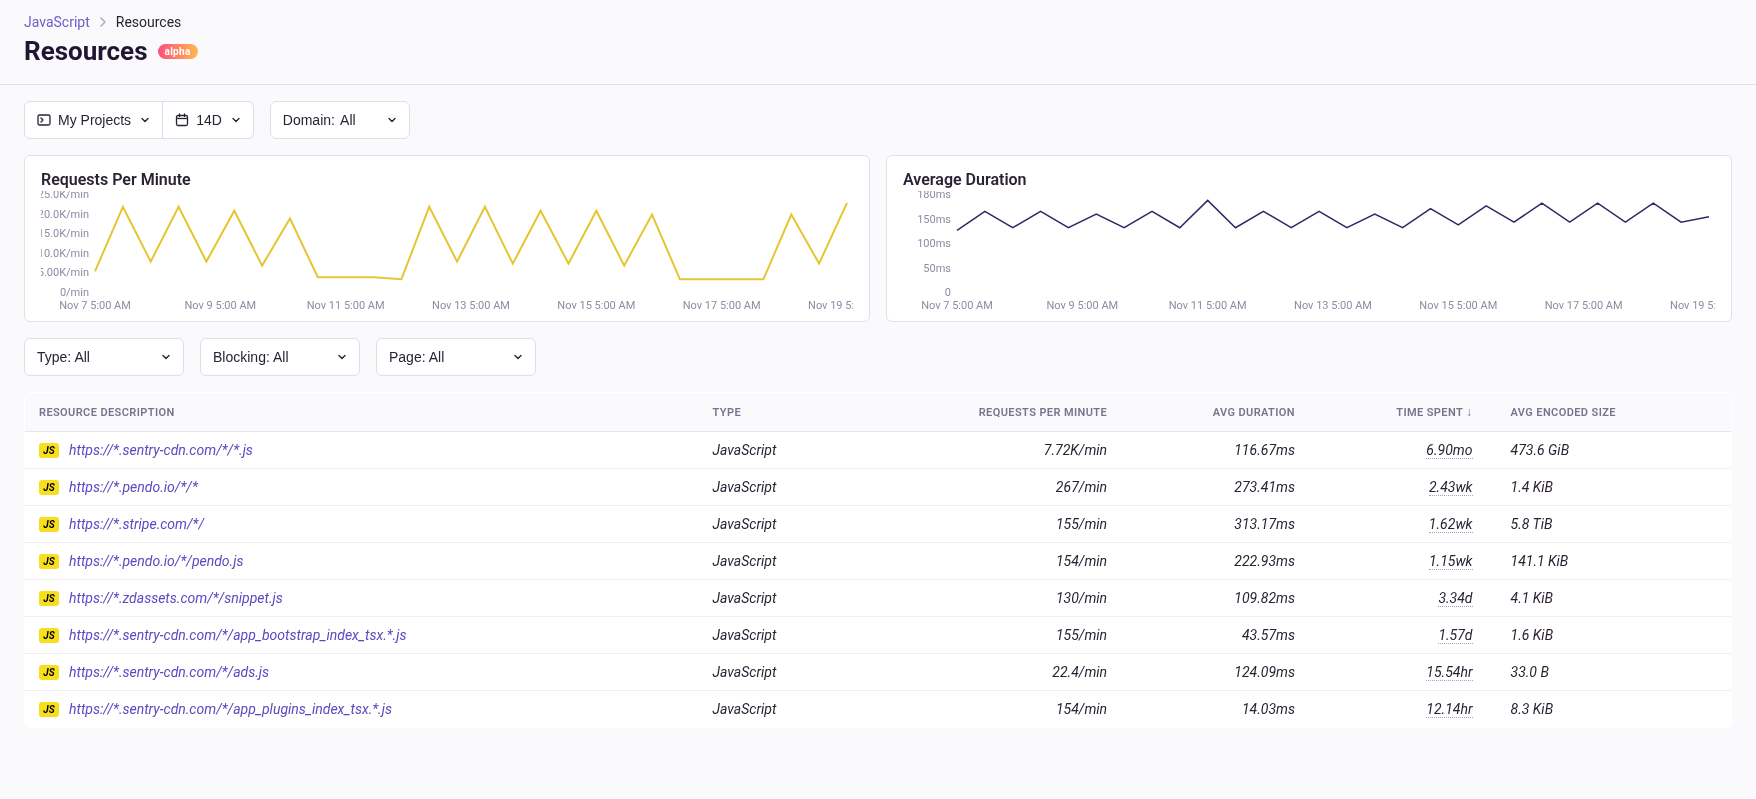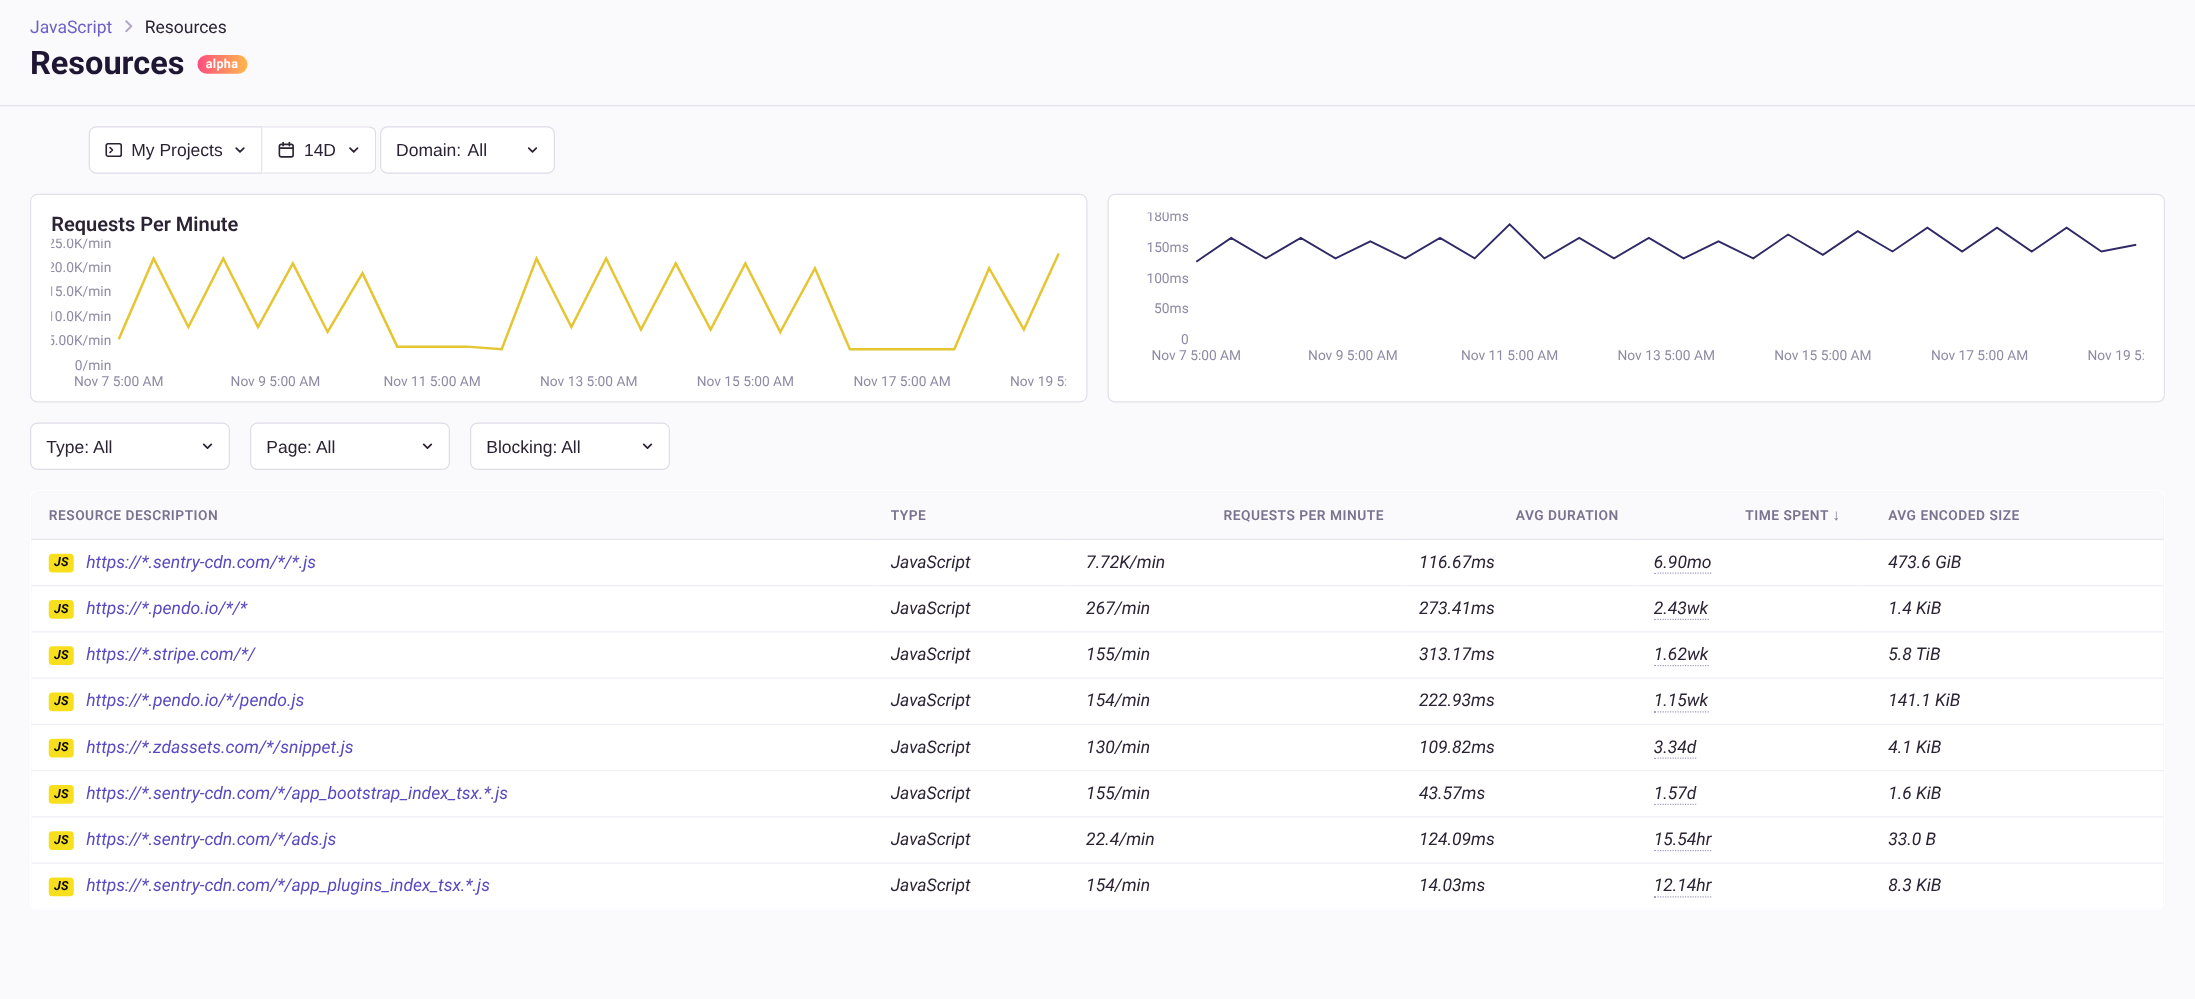--- a/index.html
+++ b/index.html
@@ -6,21 +6,21 @@
 html, body { font-family: -apple-system, BlinkMacSystemFont, "Segoe UI", Roboto, Helvetica, Arial, sans-serif; background: #faf9fb; color: #2b2233; font-size: 14px; }
 
 .page-header { padding: 14px 24px 18px; border-bottom: 1px solid #e4e0eb; }
 .breadcrumbs { display: flex; align-items: center; gap: 8px; font-size: 14px; color: #2b2233; margin-bottom: 6px; }
 .breadcrumbs .link { color: #6c5fc7; cursor: pointer; }
 .breadcrumbs .chev { color: #b0a8c0; }
 .title-row { display: flex; align-items: center; gap: 10px; }
 .page-title { font-size: 26px; font-weight: 700; color: #1f1633; }
 .alpha-badge { background: linear-gradient(90deg, #ff4d7e, #ffb94d); color: #fff; font-size: 10px; font-weight: 700; padding: 2px 7px; border-radius: 10px; letter-spacing: 0.3px; }
 
-.filters-row { padding: 16px 24px 0; display: flex; gap: 3px; align-items: center; margin-left: 47px; }
+.filters-row { padding: 16px 24px 0; display: flex; gap: 16px; align-items: center; }
 .btn-group { display: flex; }
 .btn { background: #fff; border: 1px solid #e0dce8; color: #2b2233; font-size: 14px; padding: 8px 12px; display: inline-flex; align-items: center; gap: 7px; cursor: pointer; height: 38px; }
 .btn:first-child { border-radius: 6px 0 0 6px; }
 .btn:last-child { border-radius: 0 6px 6px 0; }
 .btn:only-child, .btn.single { border-radius: 6px; }
 .btn .icon { display: inline-flex; }
 .btn .caret { margin-left: 2px; }
 .btn .muted-label { font-weight: 400; color: #2b2233; }
 .btn .value { color: #2b2233; }
 .btn .domain-label { color: #2b2233; margin-right: 2px; }
@@ -33,21 +33,21 @@
 .chart-svg { width: 100%; height: 100%; display: block; }
 
 .secondary-filters { padding: 16px 24px 0; display: flex; gap: 16px; }
 
 .table-wrap { padding: 16px 24px 24px; }
 table { width: 100%; border-collapse: collapse; background: #fff; border: 1px solid #e4e0eb; border-radius: 6px; overflow: hidden; }
 thead th { text-align: left; font-size: 11px; font-weight: 600; letter-spacing: 0.4px; color: #7a7390; text-transform: uppercase; padding: 12px 14px; background: #faf9fb; border-bottom: 1px solid #e8e4ef; }
 thead th.num { text-align: right; }
 tbody td { padding: 10px 14px; border-bottom: 1px solid #f0edf5; font-size: 14px; color: #2b2233; vertical-align: middle; font-style: italic; }
 tbody tr:last-child td { border-bottom: none; }
-tbody td.num { text-align: left; font-variant-numeric: tabular-nums; }
+tbody td.num { text-align: right; font-variant-numeric: tabular-nums; }
 .desc-cell { display: flex; align-items: center; gap: 10px; }
 .js-badge { background: #f7df1e; color: #000; font-weight: 700; font-size: 10px; padding: 2px 3px; border-radius: 3px; width: 20px; text-align: center; }
 .res-link { color: #584ac0; cursor: pointer; }
 .dotted { border-bottom: 1px dotted #a79ec2; }
 .sort-arrow { font-size: 12px; margin-left: 3px; }
 
 svg .chart-line-yellow { stroke: #e6c532; stroke-width: 2; fill: none; }
 svg .chart-line-navy { stroke: #2f2a66; stroke-width: 1.5; fill: none; }
 svg .axis-tick-label { font-size: 11px; fill: #8f8aa3; }
 </style>
@@ -133,20 +133,21 @@
           <text x="179.33333333333331" y="118" class="axis-tick-label" text-anchor="middle">Nov 9 5:00 AM</text>
           <text x="304.66666666666663" y="118" class="axis-tick-label" text-anchor="middle">Nov 11 5:00 AM</text>
           <text x="430" y="118" class="axis-tick-label" text-anchor="middle">Nov 13 5:00 AM</text>
           <text x="555.3333333333333" y="118" class="axis-tick-label" text-anchor="middle">Nov 15 5:00 AM</text>
           <text x="680.6666666666667" y="118" class="axis-tick-label" text-anchor="middle">Nov 17 5:00 AM</text>
           <text x="806" y="118" class="axis-tick-label" text-anchor="middle">Nov 19 5:00 AM</text>
         </svg>
     </div>
   </div>
   <div class="panel">
+    <div class="panel-title">Average Duration</div>
     <div class="chart-wrap">
       <svg class="chart-svg" id="chart-1" viewBox="0 0 812 120">
           <text x="48" y="7" class="axis-tick-label" text-anchor="end">180ms</text>
           <text x="48" y="31.5" class="axis-tick-label" text-anchor="end">150ms</text>
           <text x="48" y="56" class="axis-tick-label" text-anchor="end">100ms</text>
           <text x="48" y="80.5" class="axis-tick-label" text-anchor="end">50ms</text>
           <text x="48" y="105" class="axis-tick-label" text-anchor="end">0</text>
           <path d="M54.0 39.4 L81.9 20.3 L109.7 36.7 L137.6 20.3 L165.4 36.7 L193.3 23.1 L221.1 36.7 L249.0 20.3 L276.8 36.7 L304.7 9.4 L332.5 36.7 L360.4 20.3 L388.2 36.7 L416.1 20.3 L443.9 36.7 L471.8 23.1 L499.6 36.7 L527.5 17.6 L555.3 33.9 L583.2 14.9 L611.0 31.2 L638.9 12.2 L666.7 31.2 L694.6 12.2 L722.4 31.2 L750.3 12.2 L778.1 31.2 L806.0 25.8 " class="chart-line-navy"></path>
           <text x="54" y="118" class="axis-tick-label" text-anchor="middle">Nov 7 5:00 AM</text>
           <text x="179.33333333333331" y="118" class="axis-tick-label" text-anchor="middle">Nov 9 5:00 AM</text>
@@ -167,32 +168,32 @@
       <span class="value">All</span>
     </span>
     <span class="caret">
       <svg width="10" height="10" viewBox="0 0 10 10">
           <path d="M2 3.5 L5 6.5 L8 3.5" stroke="#2b2233" stroke-width="1.4" fill="none" stroke-linecap="round" stroke-linejoin="round"></path>
         </svg>
     </span>
   </button>
   <button class="btn single" style="min-width:160px; justify-content:space-between;">
     <span>
-      <span class="muted-label">Page:</span>
+      <span class="muted-label">Blocking:</span>
       <span class="value">All</span>
     </span>
     <span class="caret">
       <svg width="10" height="10" viewBox="0 0 10 10">
           <path d="M2 3.5 L5 6.5 L8 3.5" stroke="#2b2233" stroke-width="1.4" fill="none" stroke-linecap="round" stroke-linejoin="round"></path>
         </svg>
     </span>
   </button>
   <button class="btn single" style="min-width:160px; justify-content:space-between;">
     <span>
-      <span class="muted-label">Blocking:</span>
+      <span class="muted-label">Page:</span>
       <span class="value">All</span>
     </span>
     <span class="caret">
       <svg width="10" height="10" viewBox="0 0 10 10">
           <path d="M2 3.5 L5 6.5 L8 3.5" stroke="#2b2233" stroke-width="1.4" fill="none" stroke-linecap="round" stroke-linejoin="round"></path>
         </svg>
     </span>
   </button>
 </div>
 

